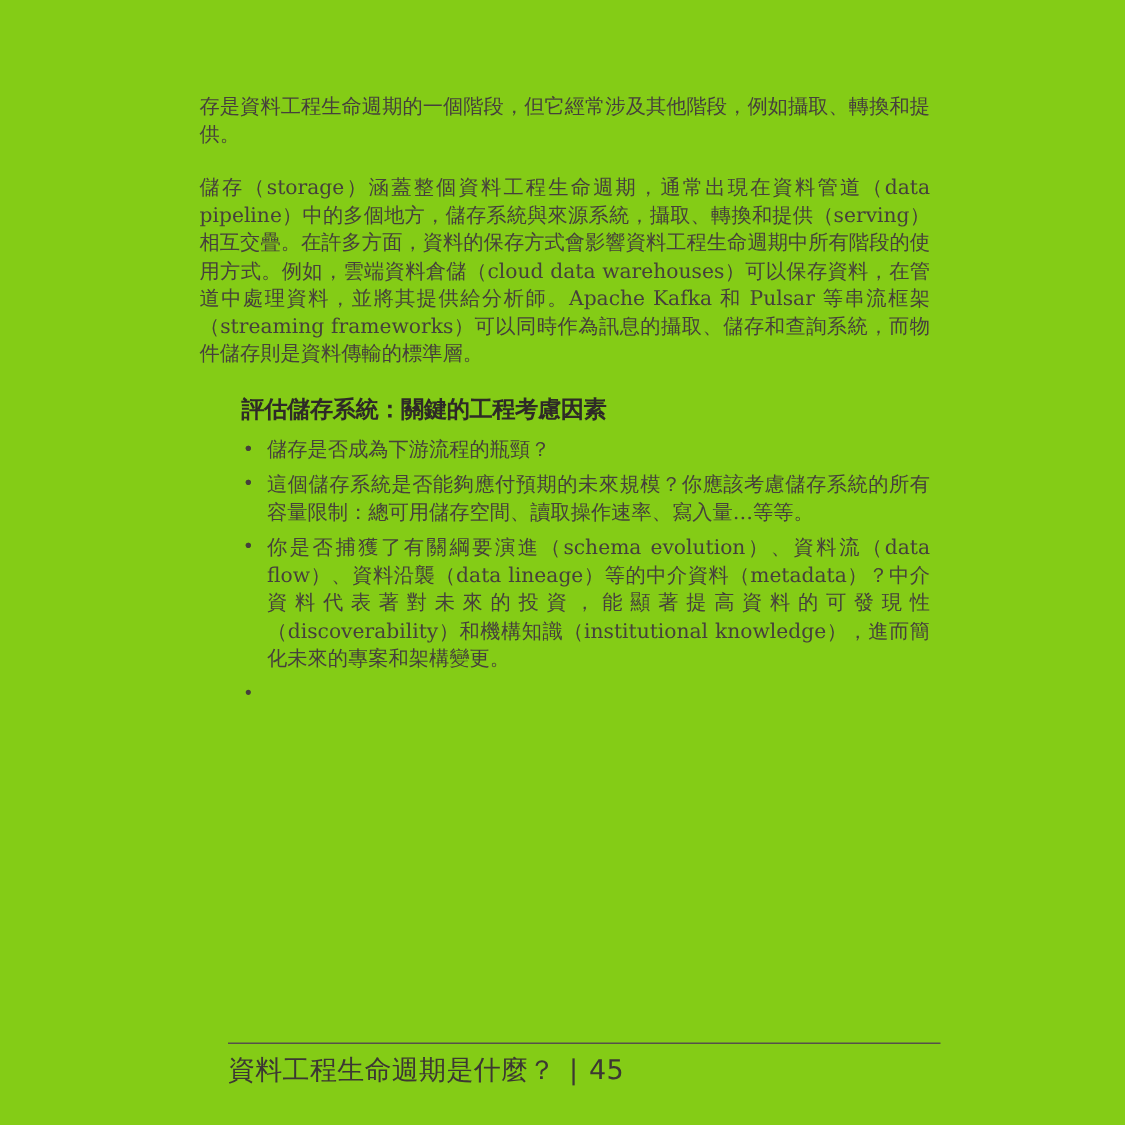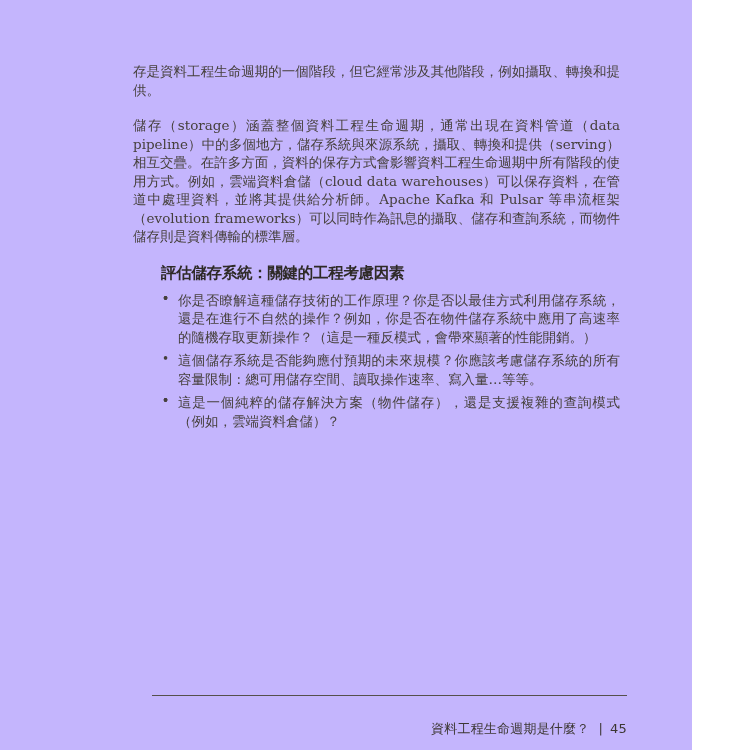--- a/index.html
+++ b/index.html
@@ -1,21 +1,21 @@
 <!DOCTYPE html>
 <html><head>
 <meta charset="utf-8">
 <style>
   * { margin: 0; padding: 0; box-sizing: border-box; }
   html, body { background: #ffffff; }
   .page {
     position: relative;
-    width: 692px;
+    width: 750px;
     height: 750px;
-    background: #c4b5fd;
+    background: #84cc16;
     overflow: hidden;
     font-family: "DejaVu Serif", "Liberation Serif", serif;
   }
   .content {
     position: absolute;
     left: 133px;
     top: 62px;
     width: 487px;
     color: #46403c;
     font-size: 13.5px;
@@ -56,68 +56,68 @@
   .footer-rule {
     position: absolute;
     left: 152px;
     top: 695px;
     width: 475px;
     border-top: 1px solid #56504b;
   }
   .page-footer {
     position: absolute;
     left: 152px;
-    top: 720px;
+    top: 701px;
     width: 475px;
-    text-align: right;
+    text-align: left;
     font-family: "DejaVu Sans", "Liberation Sans", sans-serif;
-    font-size: 13px;
+    font-size: 18px;
     color: #3c3733;
     letter-spacing: 0.2px;
   }
   .footer-sep { margin: 0 7px 0 9px; color: #3c3733; }
 </style>
 </head>
 <body>
 
 <div class="page">
 
   <div class="content">
 
     <p class="para">存是資料工程生命週期的一個階段，但它經常涉及其他階段，例如攝取、轉換和提供。</p>
 
-    <p class="para">儲存（storage）涵蓋整個資料工程生命週期，通常出現在資料管道（data pipeline）中的多個地方，儲存系統與來源系統，攝取、轉換和提供（serving）相互交疊。在許多方面，資料的保存方式會影響資料工程生命週期中所有階段的使用方式。例如，雲端資料倉儲（cloud data warehouses）可以保存資料，在管道中處理資料，並將其提供給分析師。Apache Kafka 和 Pulsar 等串流框架（evolution frameworks）可以同時作為訊息的攝取、儲存和查詢系統，而物件儲存則是資料傳輸的標準層。</p>
+    <p class="para">儲存（storage）涵蓋整個資料工程生命週期，通常出現在資料管道（data pipeline）中的多個地方，儲存系統與來源系統，攝取、轉換和提供（serving）相互交疊。在許多方面，資料的保存方式會影響資料工程生命週期中所有階段的使用方式。例如，雲端資料倉儲（cloud data warehouses）可以保存資料，在管道中處理資料，並將其提供給分析師。Apache Kafka 和 Pulsar 等串流框架（streaming frameworks）可以同時作為訊息的攝取、儲存和查詢系統，而物件儲存則是資料傳輸的標準層。</p>
 
     <h2 class="section-heading">評估儲存系統：關鍵的工程考慮因素</h2>
 
 
     <ul class="bullet-list">
       <li>
         <span class="bullet-marker">•</span>
       </li>
       <li>
         <span class="bullet-marker">•</span>
+        <span>儲存是否成為下游流程的瓶頸？</span>
       </li>
       <li>
         <span class="bullet-marker">•</span>
-        <span>你是否瞭解這種儲存技術的工作原理？你是否以最佳方式利用儲存系統，還是在進行不自然的操作？例如，你是否在物件儲存系統中應用了高速率的隨機存取更新操作？（這是一種反模式，會帶來顯著的性能開銷。）</span>
       </li>
       <li>
         <span class="bullet-marker">•</span>
         <span>這個儲存系統是否能夠應付預期的未來規模？你應該考慮儲存系統的所有容量限制：總可用儲存空間、讀取操作速率、寫入量…等等。</span>
       </li>
       <li>
         <span class="bullet-marker">•</span>
       </li>
       <li>
         <span class="bullet-marker">•</span>
+        <span>你是否捕獲了有關綱要演進（schema evolution）、資料流（data flow）、資料沿襲（data lineage）等的中介資料（metadata）？中介資料代表著對未來的投資，能顯著提高資料的可發現性（discoverability）和機構知識（institutional knowledge），進而簡化未來的專案和架構變更。</span>
       </li>
       <li>
         <span class="bullet-marker">•</span>
-        <span>這是一個純粹的儲存解決方案（物件儲存），還是支援複雜的查詢模式（例如，雲端資料倉儲）？</span>
       </li>
     </ul>
 
   </div>
 
   <div class="footer-rule"></div>
 
   <div class="page-footer">
     <span>資料工程生命週期是什麼？</span><span class="footer-sep">|</span><span>45</span>
   </div>

